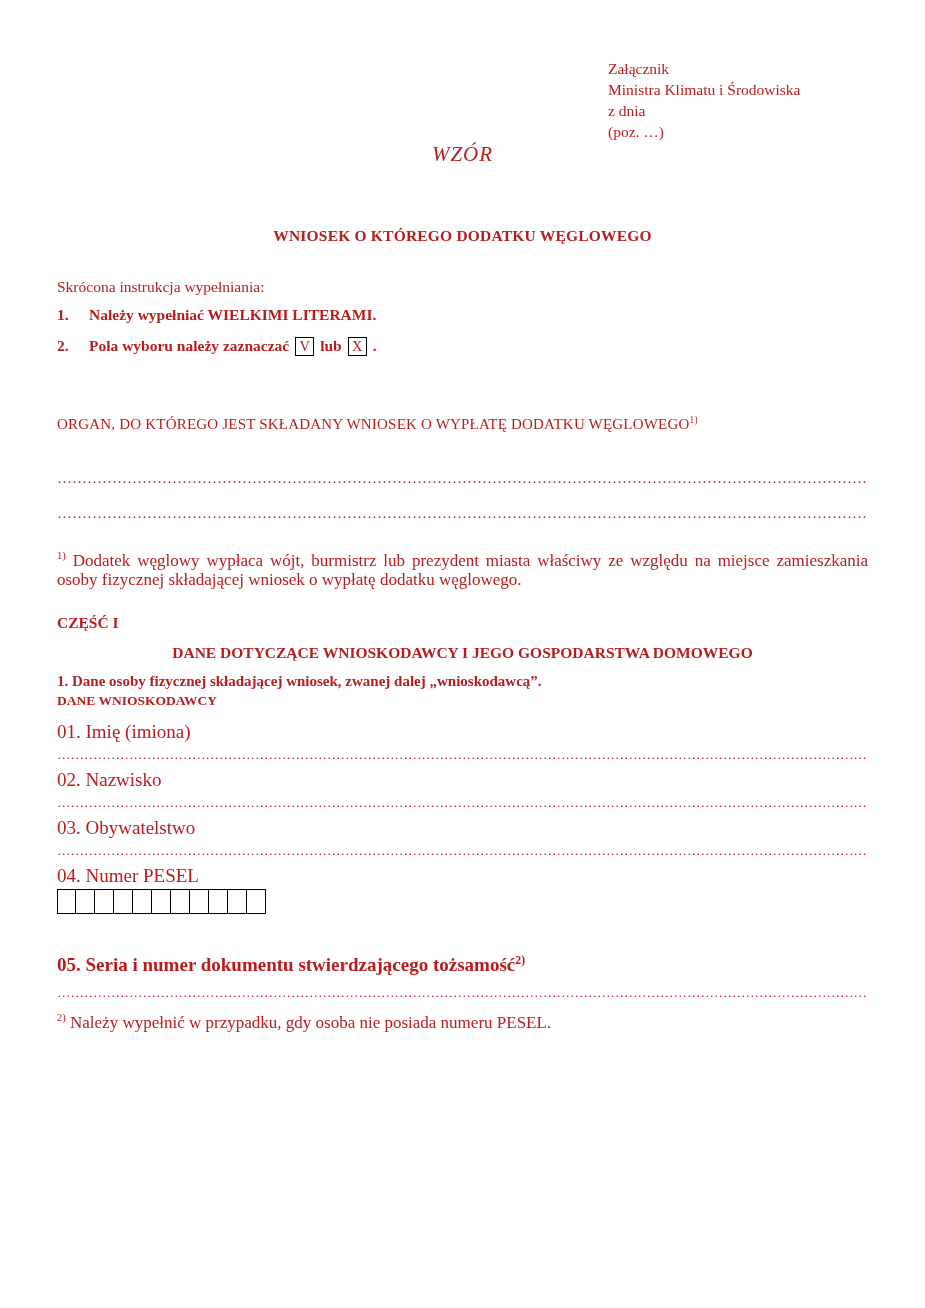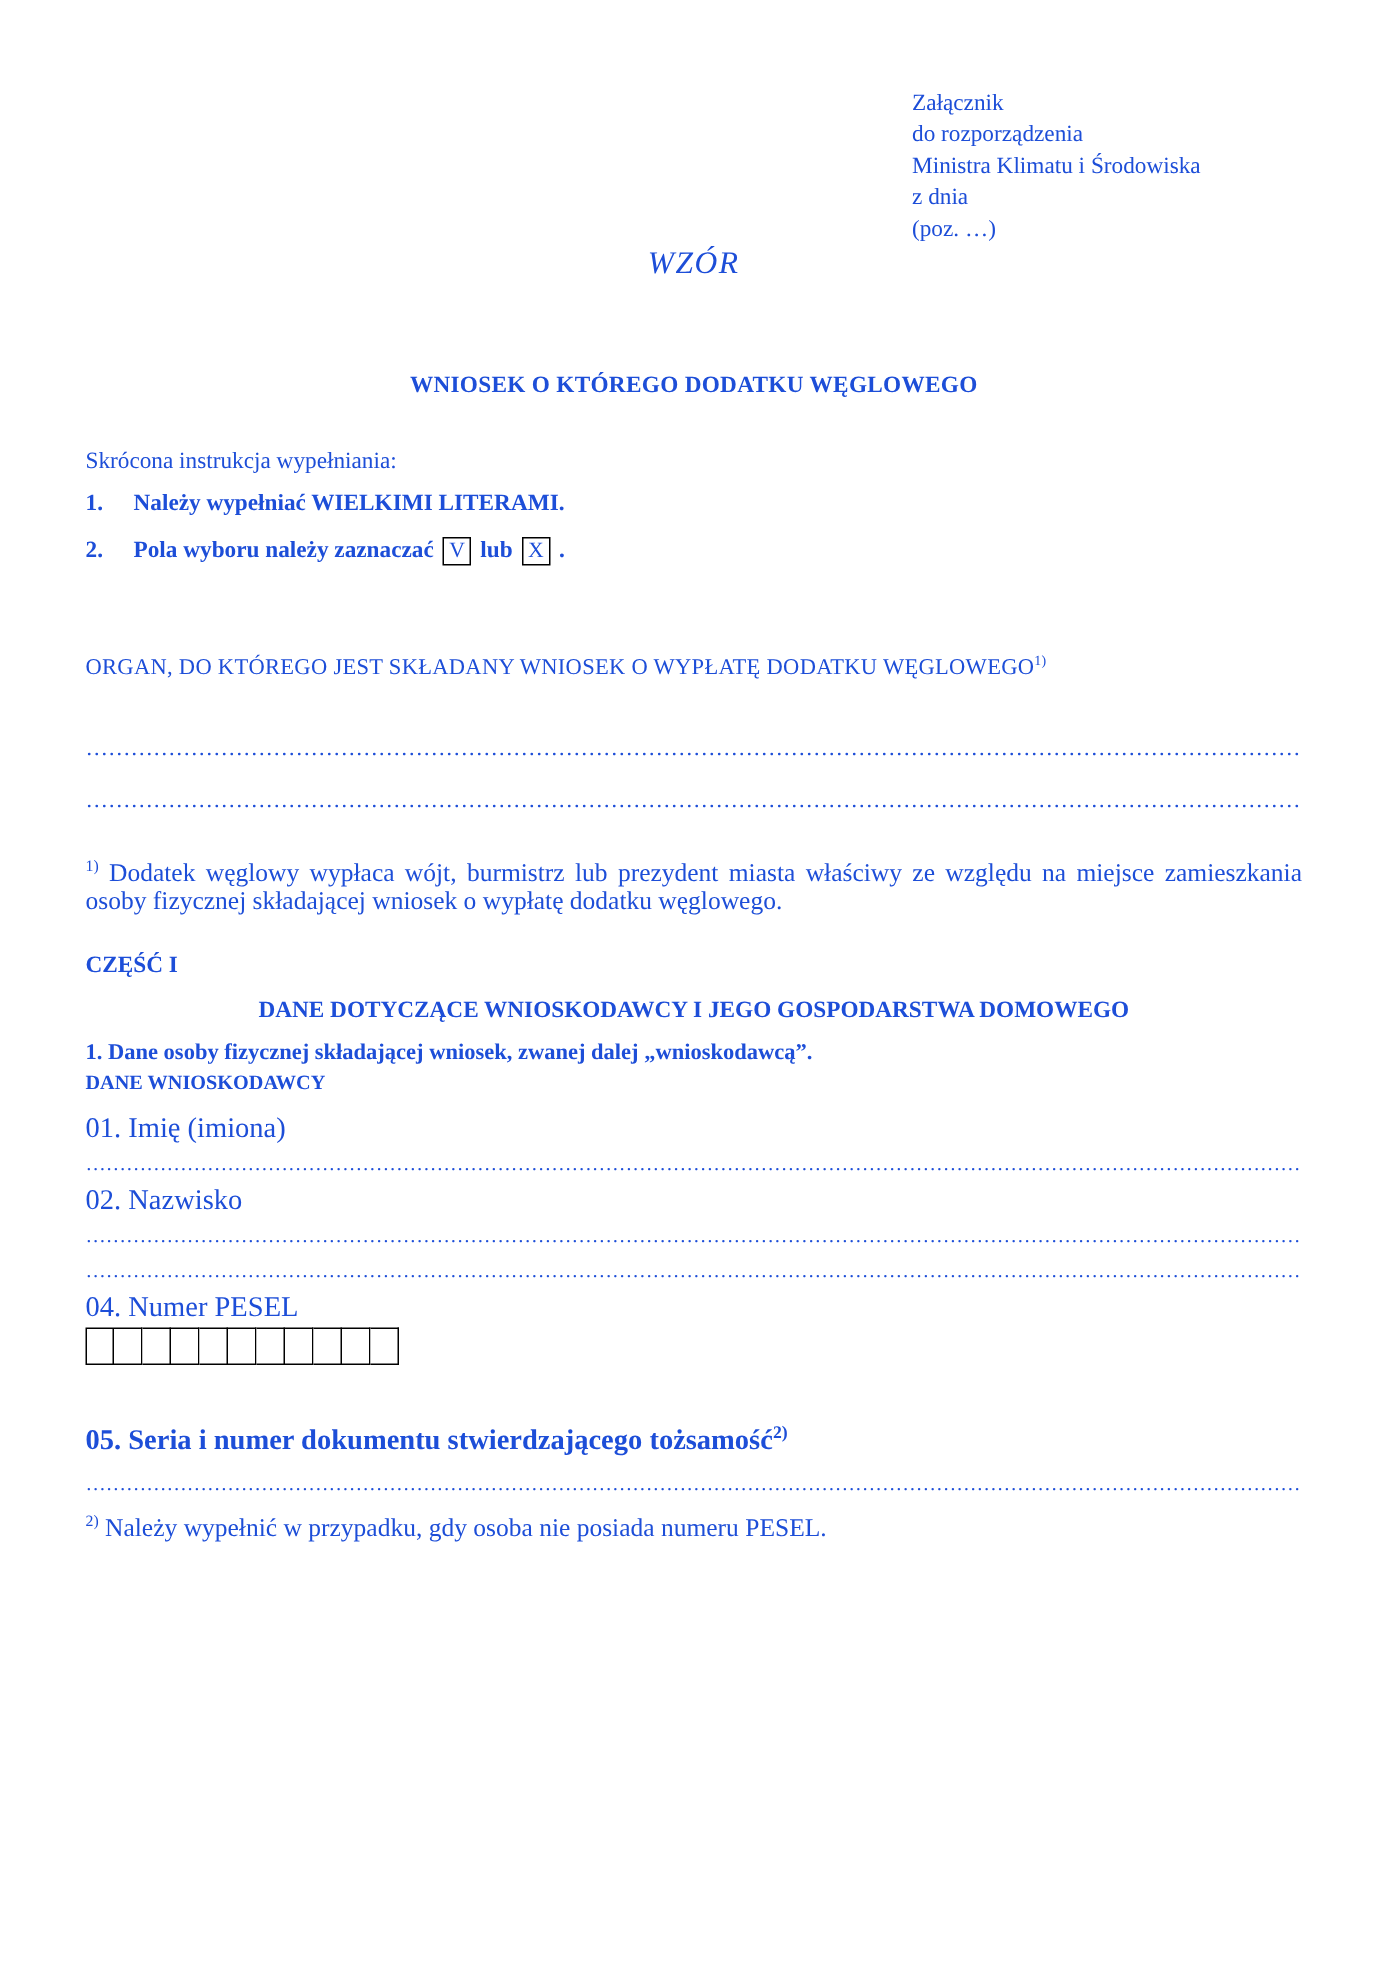--- a/index.html
+++ b/index.html
@@ -2,21 +2,21 @@
 <html><head>
 <meta charset="utf-8">
 <style>
   * { margin: 0; padding: 0; box-sizing: border-box; }
   html, body { background: #ffffff; }
   .page {
     width: 925px;
     height: 1308px;
     margin: 0 auto;
     background: #ffffff;
-    color: #1d4ed8;
+    color: #b91c1c;
     font-family: "Liberation Serif", "DejaVu Serif", serif;
     font-size: 15.5px;
     padding: 58px 57px 0 57px;
     position: relative;
     overflow: hidden;
   }
   .attachment { margin-left: 551px; font-size: 15.5px; line-height: 21px; }
   .wzor {
     text-align: center;
     font-style: italic;
@@ -97,21 +97,20 @@
   .field-05-line { margin-top: 11px; }
   .footnote-2 { margin-top: 12px; text-align: left; }
 </style>
 </head>
 <body>
 
 <div class="page">
 
   <div class="attachment">
     <div>Załącznik</div>
-    <div>do rozporządzenia</div>
     <div>Ministra Klimatu i Środowiska</div>
     <div>z dnia</div>
     <div>(poz. …)</div>
   </div>
 
   <div class="wzor">WZÓR</div>
 
   <div class="doc-title">WNIOSEK O KTÓREGO DODATKU WĘGLOWEGO</div>
 
   <div class="intro">Skrócona instrukcja wypełniania:</div>
@@ -154,20 +153,21 @@
   <div class="section-title">1.  Dane osoby fizycznej składającej wniosek, zwanej dalej „wnioskodawcą”.</div>
 
   <div class="subsection-label">DANE WNIOSKODAWCY</div>
 
   <div class="field-label field-label-first">01.  Imię (imiona)</div>
   <div class="field-line">……………………………………………………………………………………………………………………………………………………………………...</div>
 
   <div class="field-label">02. Nazwisko</div>
   <div class="field-line">……………………………………………………………………………………………………………………………………………………………………...</div>
 
+  <div class="field-label">03. Obywatelstwo</div>
   <div class="field-line">……………………………………………………………………………………………………………………………………………………………………...</div>
 
   <div class="field-label">04. Numer PESEL</div>
   <div class="pesel-row">
       <span class="pesel-cell"></span>
       <span class="pesel-cell"></span>
       <span class="pesel-cell"></span>
       <span class="pesel-cell"></span>
       <span class="pesel-cell"></span>
       <span class="pesel-cell"></span>

